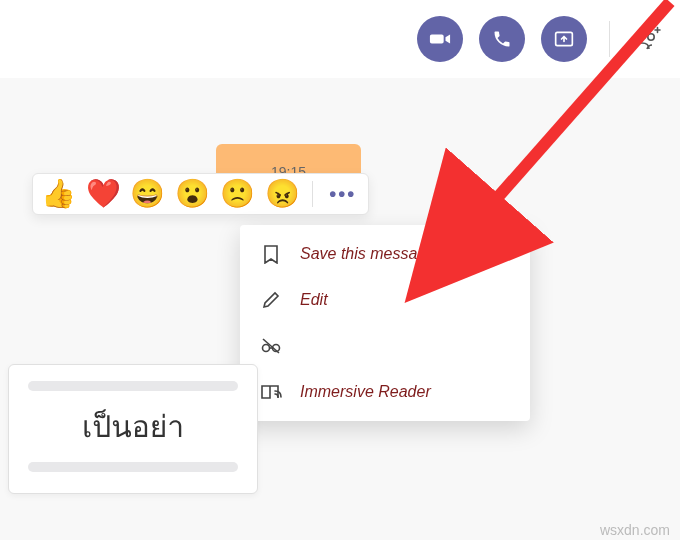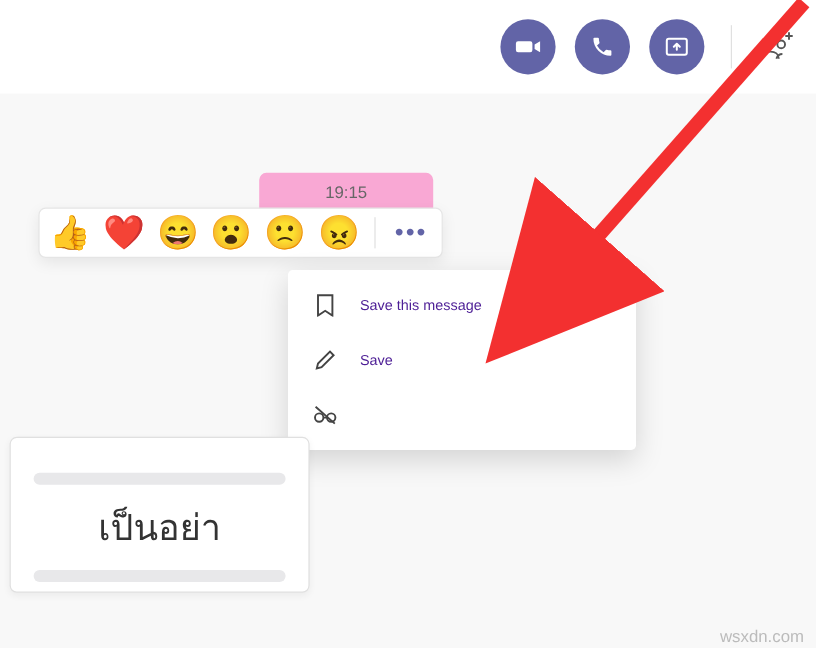--- a/index.html
+++ b/index.html
@@ -51,26 +51,26 @@
     position: relative;
   }
   .people-icon svg { stroke: #555; fill: none; }
 
   .msg-pill {
     position: absolute;
     left: 216px;
     top: 144px;
     width: 145px;
     height: 52px;
-    background: #f9a8d4;
+    background: #fdba74;
     border-radius: 6px 6px 0 0;
     display: flex;
     align-items: flex-start;
     justify-content: center;
-    padding-top: 8px;
+    padding-top: 20px;
     font-size: 14px;
     color: #666;
   }
 
   .reaction-bar {
     position: absolute;
     left: 32px;
     top: 173px;
     background: #fff;
     border: 1px solid #e5e5e5;
@@ -121,38 +121,39 @@
   .menu-icon {
     width: 22px;
     height: 22px;
     display: flex;
     align-items: center;
     justify-content: center;
     flex-shrink: 0;
   }
   .menu-icon svg { stroke: #444; fill: none; stroke-width: 1.6; }
   .menu-label {
-    font-size: 12px;
-    color: #4c1d95;
+    font-size: 16px;
+    color: #7f1d1d;
+    font-style: italic;
   }
 
   .compose-box {
     position: absolute;
     left: 8px;
     top: 364px;
     width: 250px;
     height: 130px;
     background: #fff;
     border: 1px solid #e0e0e0;
     border-radius: 6px;
     box-shadow: 0 2px 6px rgba(0,0,0,0.05);
     display: flex;
     flex-direction: column;
     align-items: center;
-    padding-top: 23px;
+    padding-top: 10px;
   }
   .placeholder-line {
     height: 10px;
     background: #e8e8ea;
     border-radius: 5px;
     margin: 6px 0;
   }
   .compose-text {
     font-size: 30px;
     color: #333;
@@ -227,31 +228,41 @@
         </svg>
     </span>
     <span class="menu-label">Save this message</span>
   </div>
   <div class="menu-item">
     <span class="menu-icon">
       <svg width="20" height="20" viewBox="0 0 20 20">
           <path d="M3 17l1-4L14 3l3 3L7 16l-4 1z"></path>
         </svg>
     </span>
-    <span class="menu-label">Save</span>
+    <span class="menu-label">Edit</span>
   </div>
   <div class="menu-item">
     <span class="menu-icon">
       <svg width="22" height="20" viewBox="0 0 22 20">
           <circle cx="6" cy="12" r="3.5"></circle>
           <circle cx="16" cy="12" r="3.5"></circle>
           <path d="M9.5 12h3"></path>
           <path d="M3 3l16 14"></path>
         </svg>
     </span>
+  </div>
+  <div class="menu-item">
+    <span class="menu-icon">
+      <svg width="22" height="20" viewBox="0 0 22 20">
+          <path d="M2 4h8v12H2zM10 4h8v12"></path>
+          <path d="M15 12c2 0 3 1 3 3" stroke-linecap="round"></path>
+          <path d="M15 9c4 0 6 2 6 6" stroke-linecap="round"></path>
+        </svg>
+    </span>
+    <span class="menu-label">Immersive Reader</span>
   </div>
 </div>
 
 <div class="compose-box">
   <div class="placeholder-line" style="width:210px"></div>
   <div class="compose-text">เป็นอย่า</div>
   <div class="placeholder-line" style="width:210px"></div>
 </div>
 
 <svg class="arrow" width="680" height="540" style="left:0;top:0">

